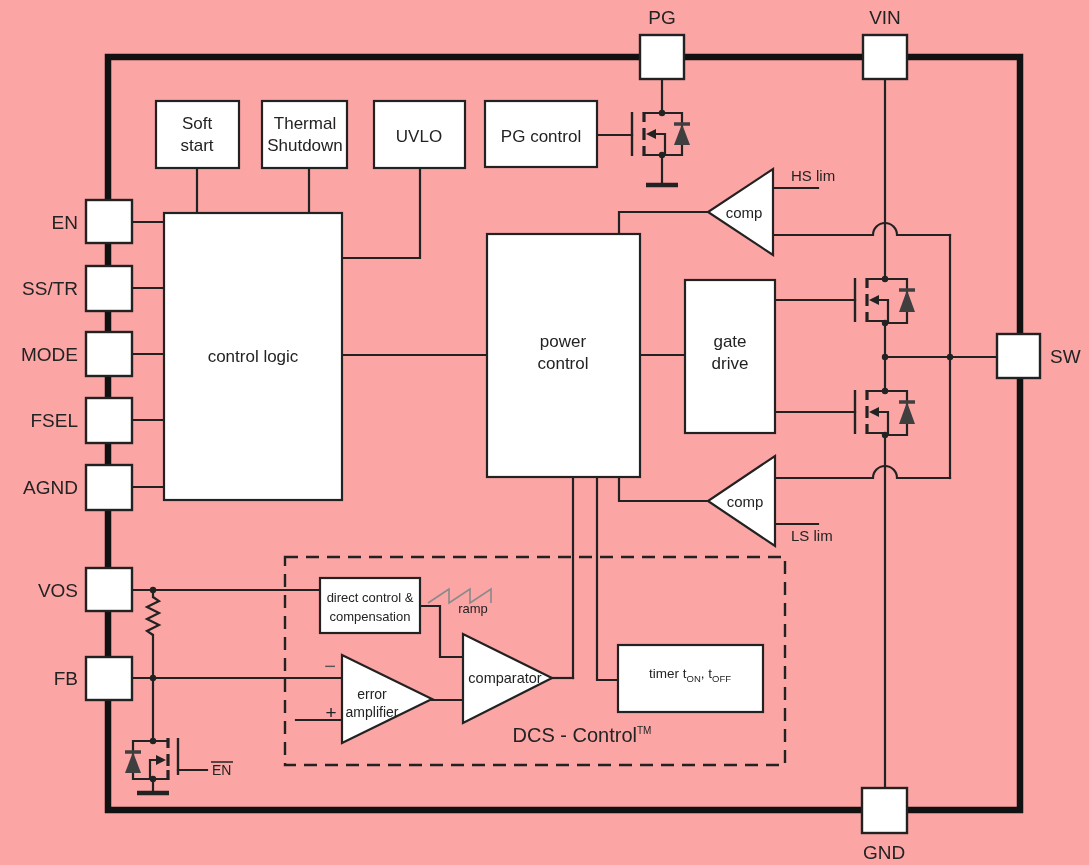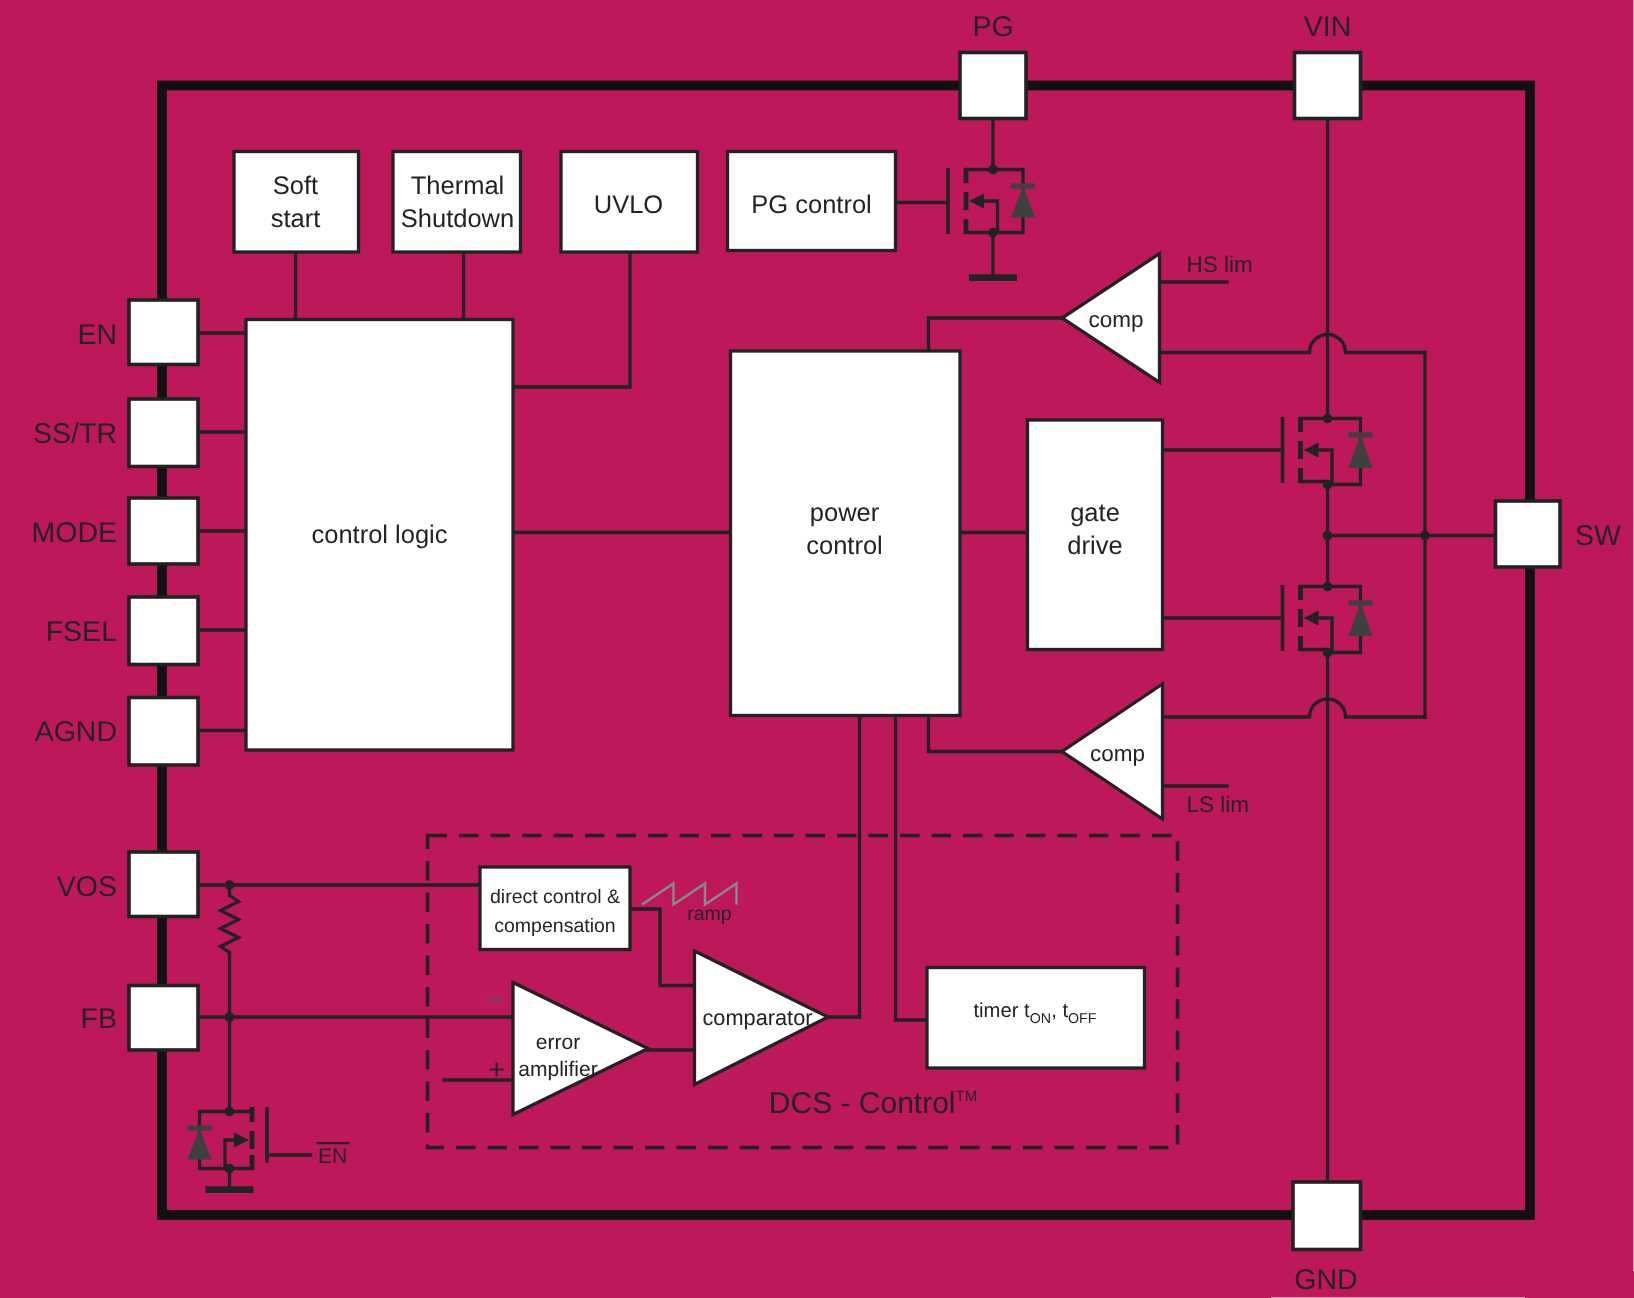--- a/index.html
+++ b/index.html
@@ -1,16 +1,16 @@
 <!DOCTYPE html>
 <html><head>
 <meta charset="utf-8">
 <style>
   html,body { margin:0; padding:0; background:#ffffff; }
-  .stage { position:relative; width:1089px; height:865px; background:#be185d; }
+  .stage { position:relative; width:1089px; height:865px; background:#fca5a5; }
   svg { display:block; }
   .border  { fill:none; stroke:#111111; stroke-width:6.5; }
   .wire    { fill:none; stroke:#222222; stroke-width:2.2; stroke-linecap:square; }
   .thin    { fill:none; stroke:#222222; stroke-width:2.2; }
   .blk     { fill:#ffffff; stroke:#222222; stroke-width:2.2; }
   .pin     { fill:#ffffff; stroke:#222222; stroke-width:2.4; }
   .tri     { fill:#ffffff; stroke:#222222; stroke-width:2.2; stroke-linejoin:miter; }
   .dashbox { fill:none; stroke:#222222; stroke-width:2.4; stroke-dasharray:13 8; }
   .chan    { stroke:#222222; stroke-width:3.2; stroke-linecap:butt; }
   .gbar    { stroke:#222222; stroke-width:2.4; }

